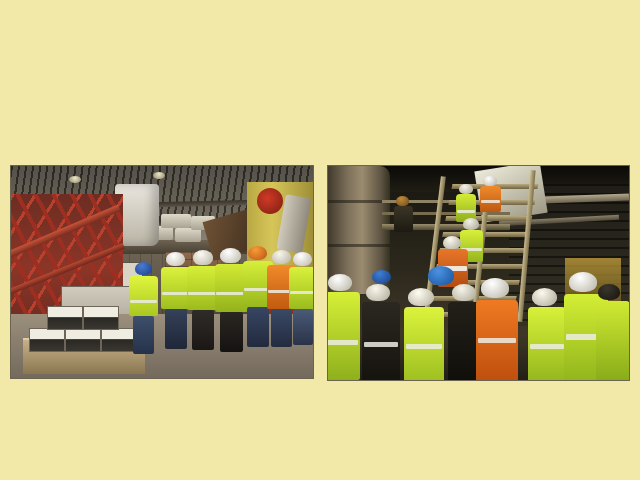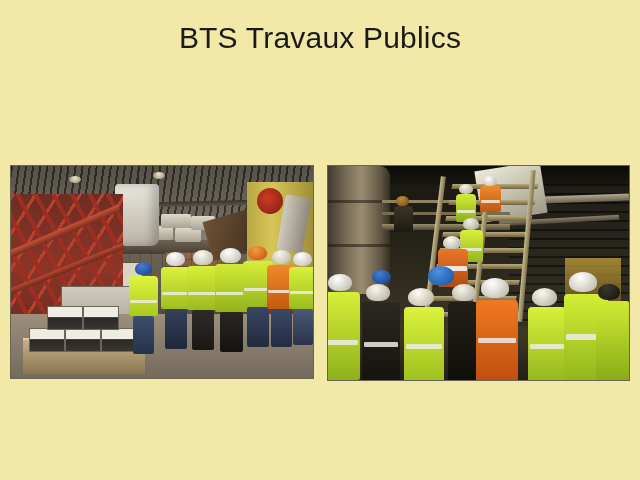--- a/index.html
+++ b/index.html
@@ -310,21 +310,20 @@
     white-space: nowrap;
     letter-spacing: -0.05px;
   }
 </style>
 </head>
 <body>
 
 <div id="slide">
 
   <div id="title-block">
-    <div class="title-line">BTS Travaux Publics</div>
   </div>
 
   <div id="photo-row">
 
     <div class="photo" id="photo-left">
       <div class="scene">
         <div class="l-sky"></div>
         <div class="l-roof"></div>
         <div class="l-beam b1"></div>
         <div class="l-beam b2"></div>

